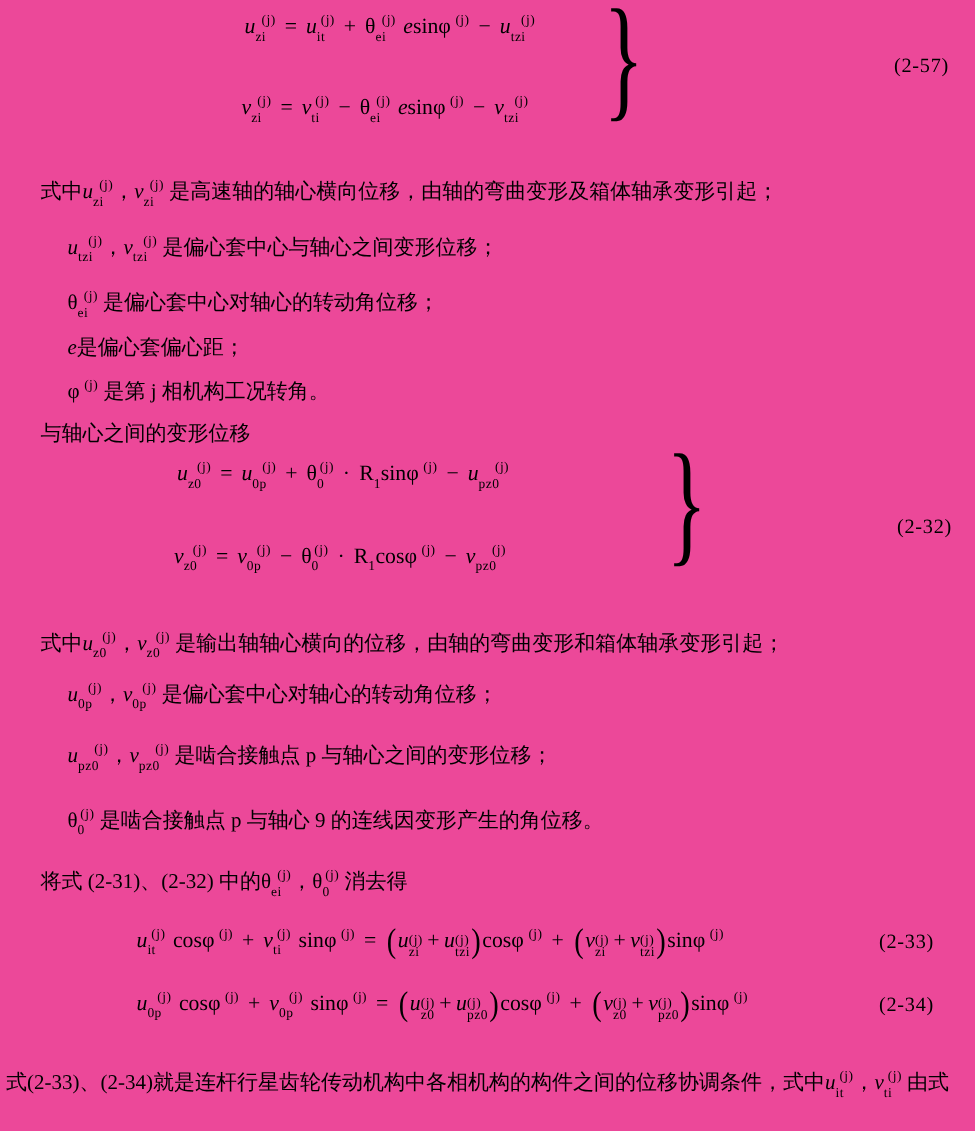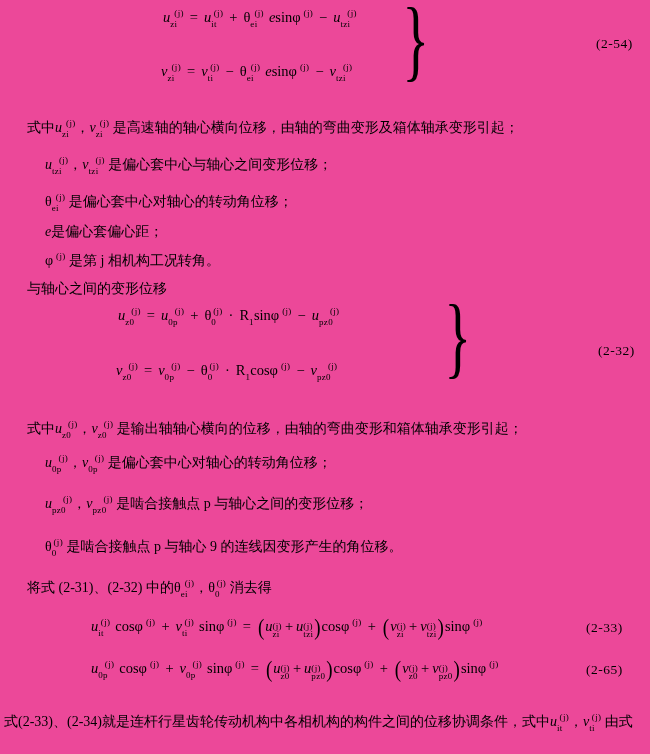--- a/index.html
+++ b/index.html
@@ -43,21 +43,21 @@
   .p12{left:4px;top:700px;width:644px;line-height:35px;}
 </style>
 </head>
 <body>
 
 <div class="page">
 
   <div class="blk math eq31-l1"><span class="mvar">u</span><span class="mseq"><span class="msub">zi</span><span class="msupseq">(j)</span></span><span class="mop">=</span><span class="mvar">u</span><span class="mseq"><span class="msub">it</span><span class="msupseq">(j)</span></span><span class="mop">+</span><span class="mrm">θ</span><span class="mseq"><span class="msub">ei</span><span class="msupseq">(j)</span></span><span class="msp"></span><span class="mvar">e</span><span class="mrm">sinφ</span><span class="msup">(j)</span><span class="mop">−</span><span class="mvar">u</span><span class="mseq"><span class="msub">tzi</span><span class="msupseq">(j)</span></span></div>
   <div class="blk math eq31-l2"><span class="mvar">v</span><span class="mseq"><span class="msub">zi</span><span class="msupseq">(j)</span></span><span class="mop">=</span><span class="mvar">v</span><span class="mseq"><span class="msub">ti</span><span class="msupseq">(j)</span></span><span class="mop">−</span><span class="mrm">θ</span><span class="mseq"><span class="msub">ei</span><span class="msupseq">(j)</span></span><span class="msp"></span><span class="mvar">e</span><span class="mrm">sinφ</span><span class="msup">(j)</span><span class="mop">−</span><span class="mvar">v</span><span class="mseq"><span class="msub">tzi</span><span class="msupseq">(j)</span></span></div>
   <div class="brace brace31">}</div>
-  <div class="eqlabel lab31">(2-54)</div>
+  <div class="eqlabel lab31">(2-57)</div>
 
   <div class="para p1"><span class="mtxt">式中</span><span class="mvar">u</span><span class="mseq"><span class="msub">zi</span><span class="msupseq">(j)</span></span><span class="mtxt">，</span><span class="mvar">v</span><span class="mseq"><span class="msub">zi</span><span class="msupseq">(j)</span></span><span class="mtxt"> 是高速轴的轴心横向位移，由轴的弯曲变形及箱体轴承变形引起；</span></div>
   <div class="blk p2"><span class="mvar">u</span><span class="mseq"><span class="msub">tzi</span><span class="msupseq">(j)</span></span><span class="mtxt">，</span><span class="mvar">v</span><span class="mseq"><span class="msub">tzi</span><span class="msupseq">(j)</span></span><span class="mtxt"> 是偏心套中心与轴心之间变形位移；</span></div>
   <div class="blk p3"><span class="mrm">θ</span><span class="mseq"><span class="msub">ei</span><span class="msupseq">(j)</span></span><span class="mtxt"> 是偏心套中心对轴心的转动角位移；</span></div>
   <div class="blk p4"><span class="mvar">e</span><span class="mtxt">是偏心套偏心距；</span></div>
   <div class="blk p5"><span class="mrm">φ</span><span class="msup">(j)</span><span class="mtxt"> 是第 j 相机构工况转角。</span></div>
   <div class="blk p6"><span class="mtxt">与轴心之间的变形位移</span></div>
 
   <div class="blk math eq32-l1"><span class="mvar">u</span><span class="mseq"><span class="msub">z0</span><span class="msupseq">(j)</span></span><span class="mop">=</span><span class="mvar">u</span><span class="mseq"><span class="msub">0p</span><span class="msupseq">(j)</span></span><span class="mop">+</span><span class="mrm">θ</span><span class="mseq"><span class="msub">0</span><span class="msupseq">(j)</span></span><span class="mop">·</span><span class="mrm">R</span><span class="msub">1</span><span class="mrm">sinφ</span><span class="msup">(j)</span><span class="mop">−</span><span class="mvar">u</span><span class="mseq"><span class="msub">pz0</span><span class="msupseq">(j)</span></span></div>
   <div class="blk math eq32-l2"><span class="mvar">v</span><span class="mseq"><span class="msub">z0</span><span class="msupseq">(j)</span></span><span class="mop">=</span><span class="mvar">v</span><span class="mseq"><span class="msub">0p</span><span class="msupseq">(j)</span></span><span class="mop">−</span><span class="mrm">θ</span><span class="mseq"><span class="msub">0</span><span class="msupseq">(j)</span></span><span class="mop">·</span><span class="mrm">R</span><span class="msub">1</span><span class="mrm">cosφ</span><span class="msup">(j)</span><span class="mop">−</span><span class="mvar">v</span><span class="mseq"><span class="msub">pz0</span><span class="msupseq">(j)</span></span></div>
@@ -66,17 +66,17 @@
 
   <div class="para p7"><span class="mtxt">式中</span><span class="mvar">u</span><span class="mseq"><span class="msub">z0</span><span class="msupseq">(j)</span></span><span class="mtxt">，</span><span class="mvar">v</span><span class="mseq"><span class="msub">z0</span><span class="msupseq">(j)</span></span><span class="mtxt"> 是输出轴轴心横向的位移，由轴的弯曲变形和箱体轴承变形引起；</span></div>
   <div class="blk p8"><span class="mvar">u</span><span class="mseq"><span class="msub">0p</span><span class="msupseq">(j)</span></span><span class="mtxt">，</span><span class="mvar">v</span><span class="mseq"><span class="msub">0p</span><span class="msupseq">(j)</span></span><span class="mtxt"> 是偏心套中心对轴心的转动角位移；</span></div>
   <div class="blk p9"><span class="mvar">u</span><span class="mseq"><span class="msub">pz0</span><span class="msupseq">(j)</span></span><span class="mtxt">，</span><span class="mvar">v</span><span class="mseq"><span class="msub">pz0</span><span class="msupseq">(j)</span></span><span class="mtxt"> 是啮合接触点 p 与轴心之间的变形位移；</span></div>
   <div class="blk p10"><span class="mrm">θ</span><span class="mseq"><span class="msub">0</span><span class="msupseq">(j)</span></span><span class="mtxt"> 是啮合接触点 p 与轴心 9 的连线因变形产生的角位移。</span></div>
   <div class="blk p11"><span class="mtxt">将式 (2-31)、(2-32) 中的</span><span class="mrm">θ</span><span class="mseq"><span class="msub">ei</span><span class="msupseq">(j)</span></span><span class="mtxt">，</span><span class="mrm">θ</span><span class="mseq"><span class="msub">0</span><span class="msupseq">(j)</span></span><span class="mtxt"> 消去得</span></div>
 
   <div class="blk math eq33"><span class="mvar">u</span><span class="mseq"><span class="msub">it</span><span class="msupseq">(j)</span></span><span class="msp"></span><span class="mrm">cosφ</span><span class="msup">(j)</span><span class="mop">+</span><span class="mvar">v</span><span class="mseq"><span class="msub">ti</span><span class="msupseq">(j)</span></span><span class="msp"></span><span class="mrm">sinφ</span><span class="msup">(j)</span><span class="mop">=</span><span class="mparen">(</span><span class="mvar">u</span><span class="mss"><span class="sst">(j)</span><span class="ssb">zi</span></span><span class="mopt">+</span><span class="mvar">u</span><span class="mss"><span class="sst">(j)</span><span class="ssb">tzi</span></span><span class="mparen">)</span><span class="mrm">cosφ</span><span class="msup">(j)</span><span class="mop">+</span><span class="mparen">(</span><span class="mvar">v</span><span class="mss"><span class="sst">(j)</span><span class="ssb">zi</span></span><span class="mopt">+</span><span class="mvar">v</span><span class="mss"><span class="sst">(j)</span><span class="ssb">tzi</span></span><span class="mparen">)</span><span class="mrm">sinφ</span><span class="msup">(j)</span></div>
   <div class="eqlabel lab33">(2-33)</div>
   <div class="blk math eq34"><span class="mvar">u</span><span class="mseq"><span class="msub">0p</span><span class="msupseq">(j)</span></span><span class="msp"></span><span class="mrm">cosφ</span><span class="msup">(j)</span><span class="mop">+</span><span class="mvar">v</span><span class="mseq"><span class="msub">0p</span><span class="msupseq">(j)</span></span><span class="msp"></span><span class="mrm">sinφ</span><span class="msup">(j)</span><span class="mop">=</span><span class="mparen">(</span><span class="mvar">u</span><span class="mss"><span class="sst">(j)</span><span class="ssb">z0</span></span><span class="mopt">+</span><span class="mvar">u</span><span class="mss"><span class="sst">(j)</span><span class="ssb">pz0</span></span><span class="mparen">)</span><span class="mrm">cosφ</span><span class="msup">(j)</span><span class="mop">+</span><span class="mparen">(</span><span class="mvar">v</span><span class="mss"><span class="sst">(j)</span><span class="ssb">z0</span></span><span class="mopt">+</span><span class="mvar">v</span><span class="mss"><span class="sst">(j)</span><span class="ssb">pz0</span></span><span class="mparen">)</span><span class="mrm">sinφ</span><span class="msup">(j)</span></div>
-  <div class="eqlabel lab34">(2-65)</div>
+  <div class="eqlabel lab34">(2-34)</div>
 
   <div class="para p12"><span class="mtxt">式(2-33)、(2-34)就是连杆行星齿轮传动机构中各相机构的构件之间的位移协调条件，式中</span><span class="mvar">u</span><span class="mseq"><span class="msub">it</span><span class="msupseq">(j)</span></span><span class="mtxt">，</span><span class="mvar">v</span><span class="mseq"><span class="msub">ti</span><span class="msupseq">(j)</span></span><span class="mtxt"> 由式 (2-29) 或 (2-30) 决定。</span></div>
 
 </div>
 
 </body></html>

